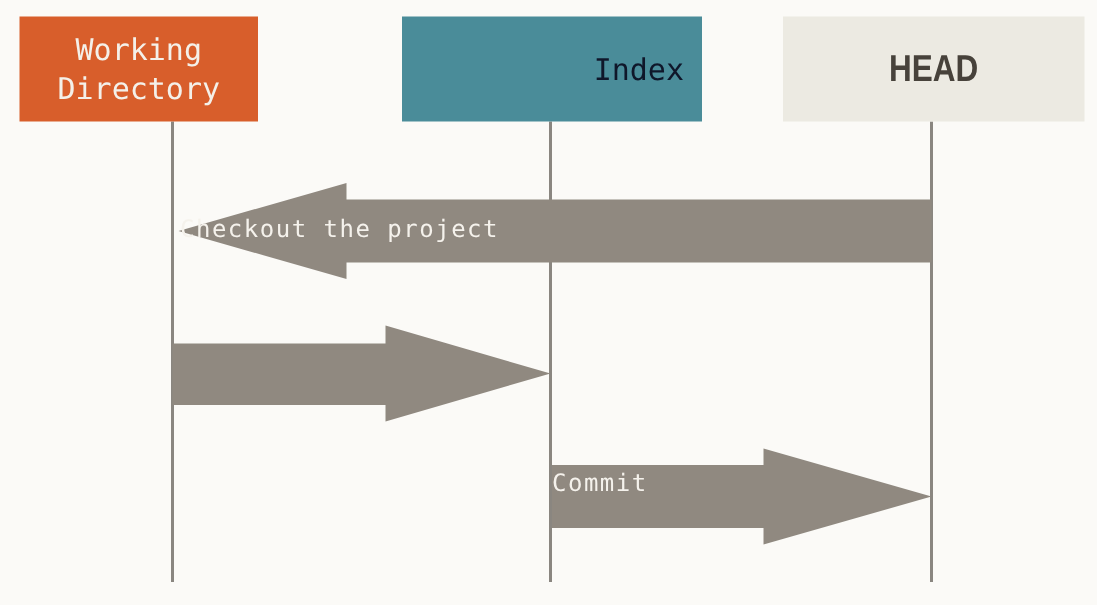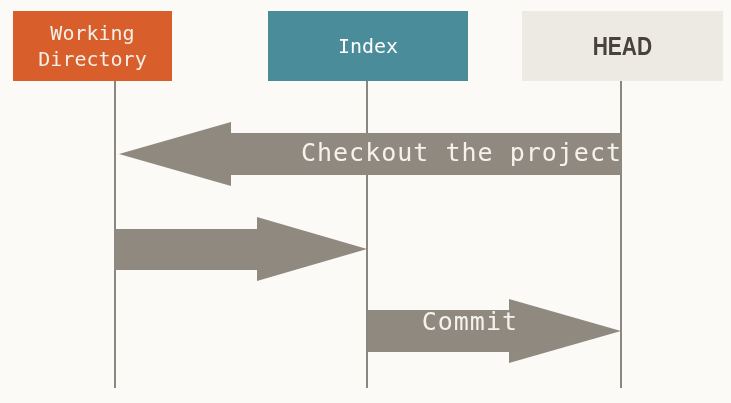--- a/index.html
+++ b/index.html
@@ -46,23 +46,23 @@
   }
   .lifeline-wd    { left: 114px; }
   .lifeline-index { left: 366px; }
   .lifeline-head  { left: 620px; }
   .arrows-layer {
     position: absolute;
     left: 0; top: 0;
   }
   .arrow-label {
     position: absolute;
-    font-size: 25px;
+    font-size: 16px;
     line-height: 28px;
-    text-align: right;
+    text-align: left;
     letter-spacing: 1px;
     white-space: nowrap;
   }
   .label-checkout { left: 120px; top: 139px; width: 502px; }
   .label-stage    { left: 115px; top: 235px; width: 172px; }
   .label-commit   { left: 368px; top: 308px; width: 150px; }
 </style>
 </head>
 <body>
 
@@ -77,20 +77,20 @@
     <polygon points="115,229 257,229 257,217 367,249 257,281 257,270 115,270" fill="#908980"></polygon>
     <polygon points="368,310 509,310 509,299 621,331 509,363 509,352 368,352" fill="#908980"></polygon>
   </svg>
 
   <div class="arrow-label label-checkout" style="color: rgb(245, 242, 236);">Checkout the project</div>
   <div class="arrow-label label-commit" style="color: rgb(245, 242, 236);">Commit</div>
 
   <div class="node node-wd" style="background: rgb(216, 94, 43); color: rgb(244, 240, 233);">
     <span class="node-label">Working Directory</span>
   </div>
-  <div class="node node-index" style="background: rgb(74, 140, 153); color: #ffffff;">
+  <div class="node node-index" style="background: rgb(74, 140, 153); color: #0f172a; justify-content: flex-end;">
     <span class="node-label">Index</span>
   </div>
   <div class="node node-head" style="background: rgb(236, 234, 226); color: rgb(71, 66, 59); align-items: center;">
     <span class="node-label">HEAD</span>
   </div>
 
 </div>
 
 </body></html>

